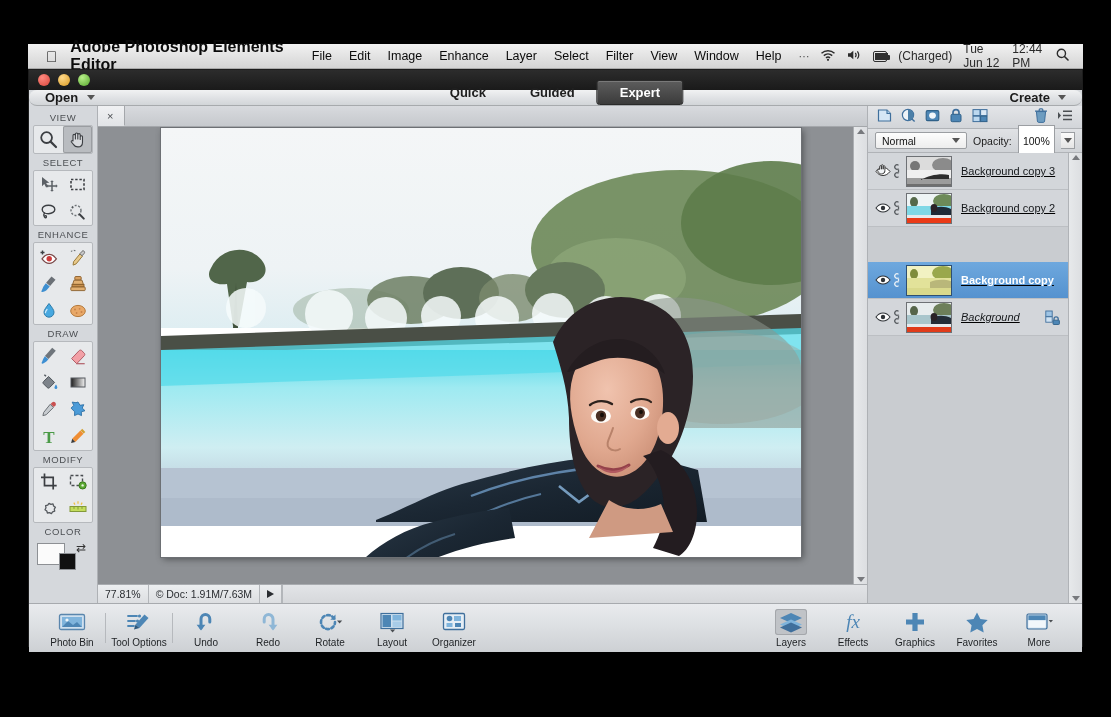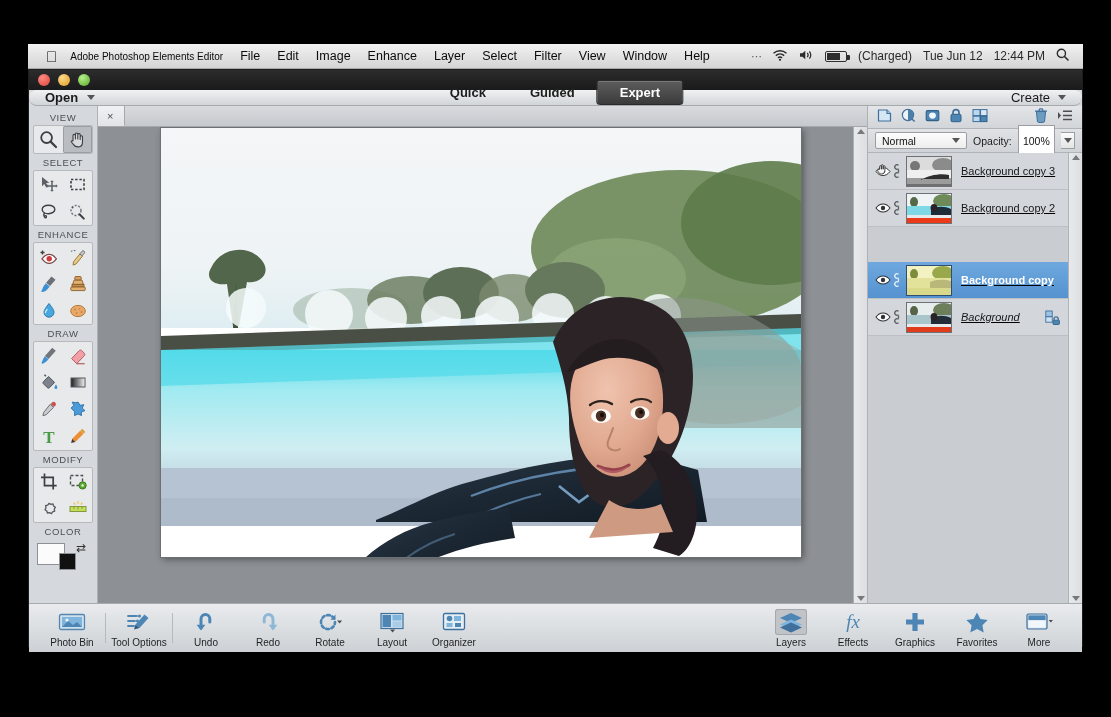--- a/index.html
+++ b/index.html
@@ -13,21 +13,21 @@
   #root { position: relative; width: 1111px; height: 717px; background: #000; }
 
   
   .macbar {
     position: absolute; left: 28px; top: 44px; width: 1055px; height: 25px;
     background: linear-gradient(to bottom, #f2f2f2 0%, #e3e3e3 50%, #d4d4d4 100%);
     border-bottom: 1px solid #a9a9a9;
     display: flex; align-items: center; font-size: 12.5px; color: #0b0b0b;
   }
   .apple-logo { margin: 0 13px 0 18px; font-size: 15px; line-height: 1; }
-  .app-name { font-weight: normal; margin-right: 17px; font-size: 10px; }
+  .app-name { font-weight: bold; margin-right: 17px; font-size: 16px; }
   .menu-item { margin-right: 17px; font-size: 12.5px; white-space: nowrap; }
   .macbar-right { margin-left: auto; display: flex; align-items: center; gap: 11px; padding-right: 14px; }
   .mi-small { font-size: 12px; color: #2a2a2a; }
   .bat {
     display: inline-block; width: 22px; height: 11px; border: 1.4px solid #2f2f2f;
     border-radius: 2px; position: relative;
   }
   .bat::after { content:""; position:absolute; right:-4px; top:3px; width:2.5px; height:5px; background:#2f2f2f; border-radius:0 1px 1px 0;}
   .bat i { position:absolute; left:1px; top:1px; bottom:1px; width:13px; background:#2f2f2f; display:block; }
 
@@ -57,21 +57,21 @@
   .mode-group { position:absolute; left:50%; transform:translateX(-50%); display:flex; align-items:center; gap:0; }
   .mode {
     font-size: 13px; font-weight: bold; color: #202020;
     padding: 4px 22px; border-radius: 3px;
   }
   .mode.active {
     background: linear-gradient(to bottom,#5d5d5d,#3b3b3b);
     color: #fff; border: 1px solid #2a2a2a;
     box-shadow: inset 0 1px 0 rgba(255,255,255,.18);
   }
-  .create-btn { position:absolute; right:16px; display:flex; align-items:center; gap:8px; font-size:13px; font-weight:normal; color:#1a1a1a; }
+  .create-btn { position:absolute; right:16px; display:flex; align-items:center; gap:8px; font-size:13px; font-weight:bold; color:#1a1a1a; }
 
   
   .body { display: flex; height: 497px; background: #c9ccd0; }
 
   
   .toolbox {
     width: 69px; background: #d5d8dc; border-right: 1px solid #aeb1b5;
     display: flex; flex-direction: column; align-items: center; padding-top: 3px;
     flex: 0 0 69px;
   }
@@ -623,20 +623,28 @@
                 <rect x="0" y="622" width="640" height="14" fill="#9aa2a8"></rect>
               </svg>
             </div>
           </div>
           <div class="vscroll">
             <span class="arrow-up"></span>
             <span class="arrow-dn"></span>
           </div>
         </div>
 
+        <div class="statusbar">
+          <span class="sb-cell">77.81%</span>
+          <span class="sb-cell">© Doc: 1.91M/7.63M</span>
+          <span class="sb-cell">
+              <span class="sb-play"></span>
+            </span>
+          <span class="hscroll-track"></span>
+        </div>
       </div>
 
       <div class="rightpanel">
 
         <div class="lp-toolbar">
           <span>
             <svg width="15" height="15" viewBox="0 0 15 15">
                 <path d="M1.5 2h8.5l3.5 3.5V13H1.5z" fill="#d5e6f5" stroke="#3f6f9c" stroke-width="1.2"></path>
                 <path d="M10 2v3.5h3.5" fill="#a9cbe8" stroke="#3f6f9c" stroke-width="1.1"></path>
               </svg>

